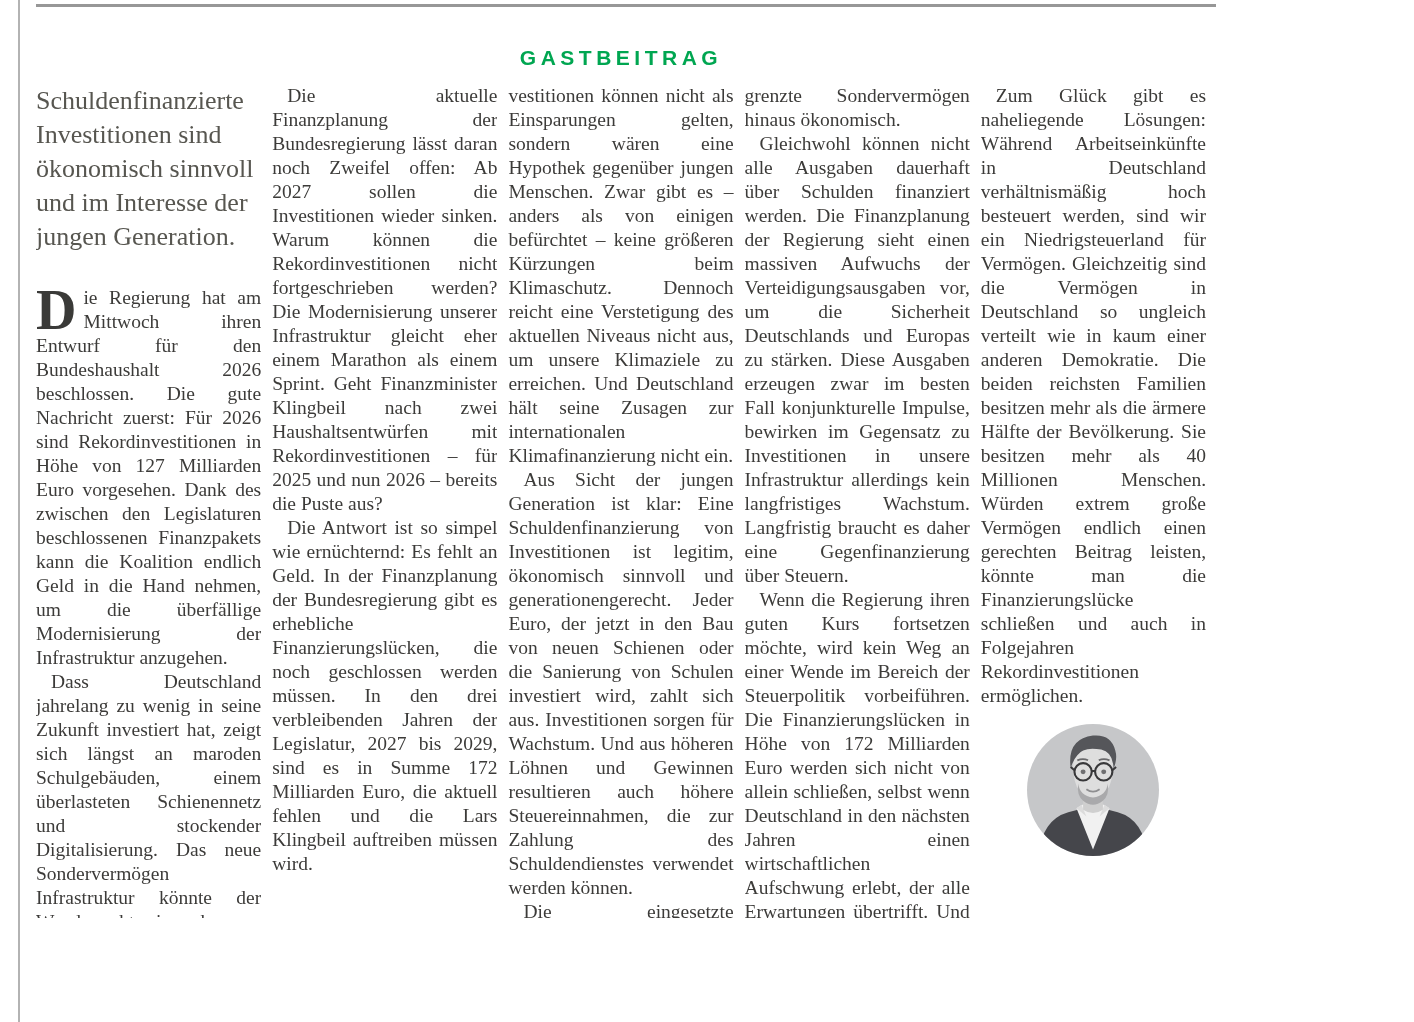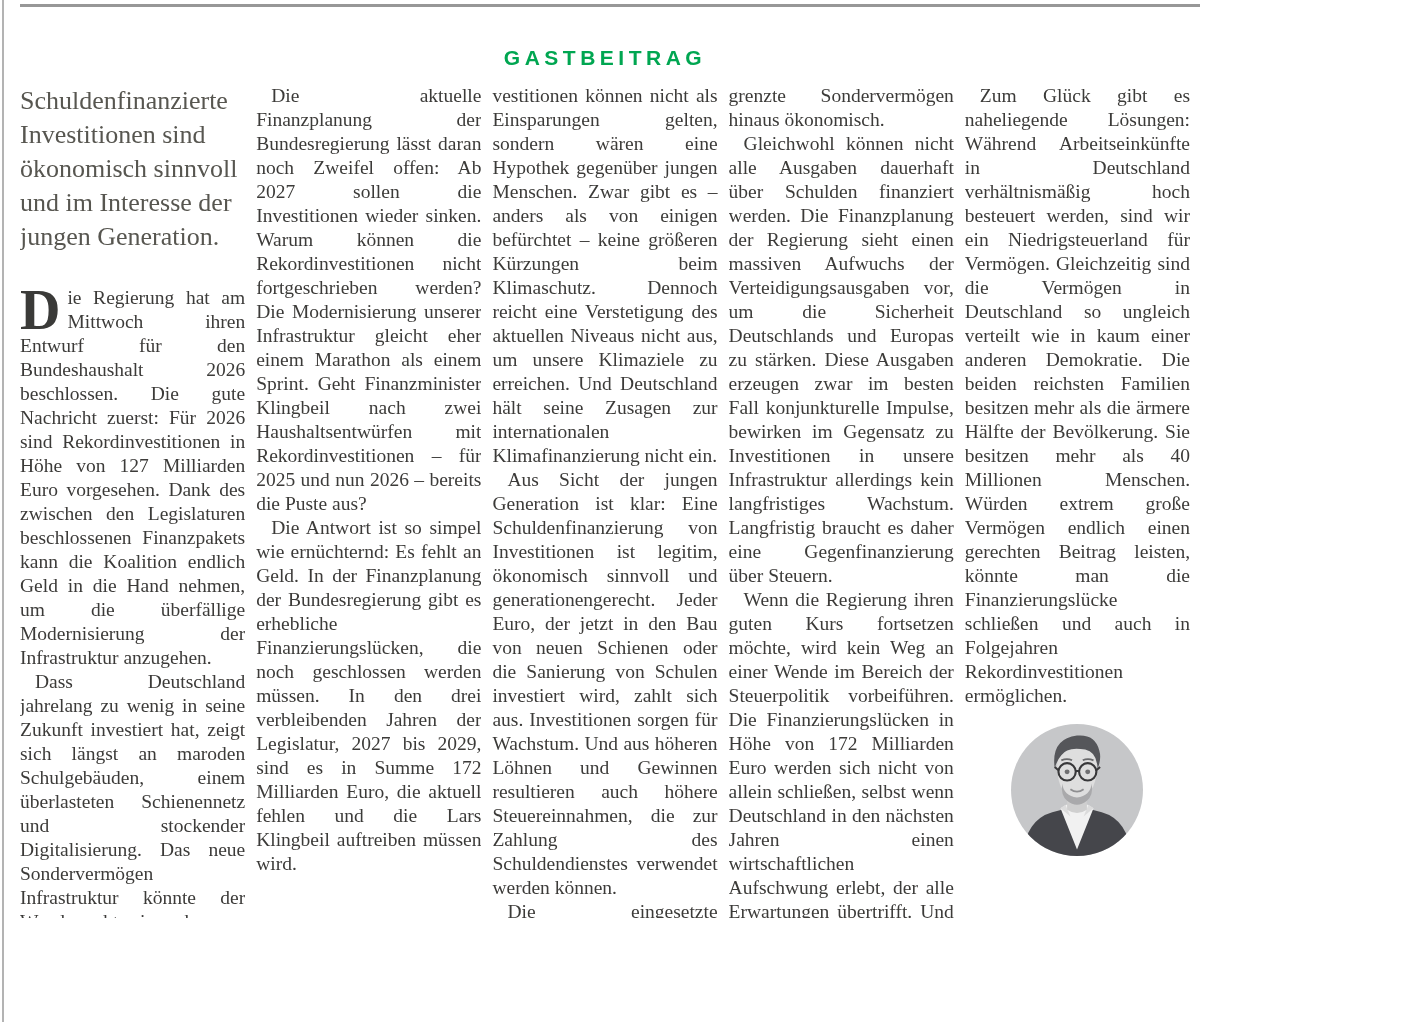--- a/index.html
+++ b/index.html
@@ -4,20 +4,21 @@
 <style>
   html, body { margin: 0; padding: 0; background: #ffffff; }
   .page {
     position: relative;
     width: 1200px;
     height: 1022px;
     overflow: hidden;
     background: #ffffff;
     font-family: "Liberation Serif", serif;
     color: #3c3b39;
+    margin-left: 16px;
   }
   .left-rule {
     position: absolute;
     left: 2px; top: 0; bottom: 0;
     width: 2px;
     background: #b3b3b3;
   }
   .top-rule {
     position: absolute;
     left: 20px; right: 0; top: 4px;

